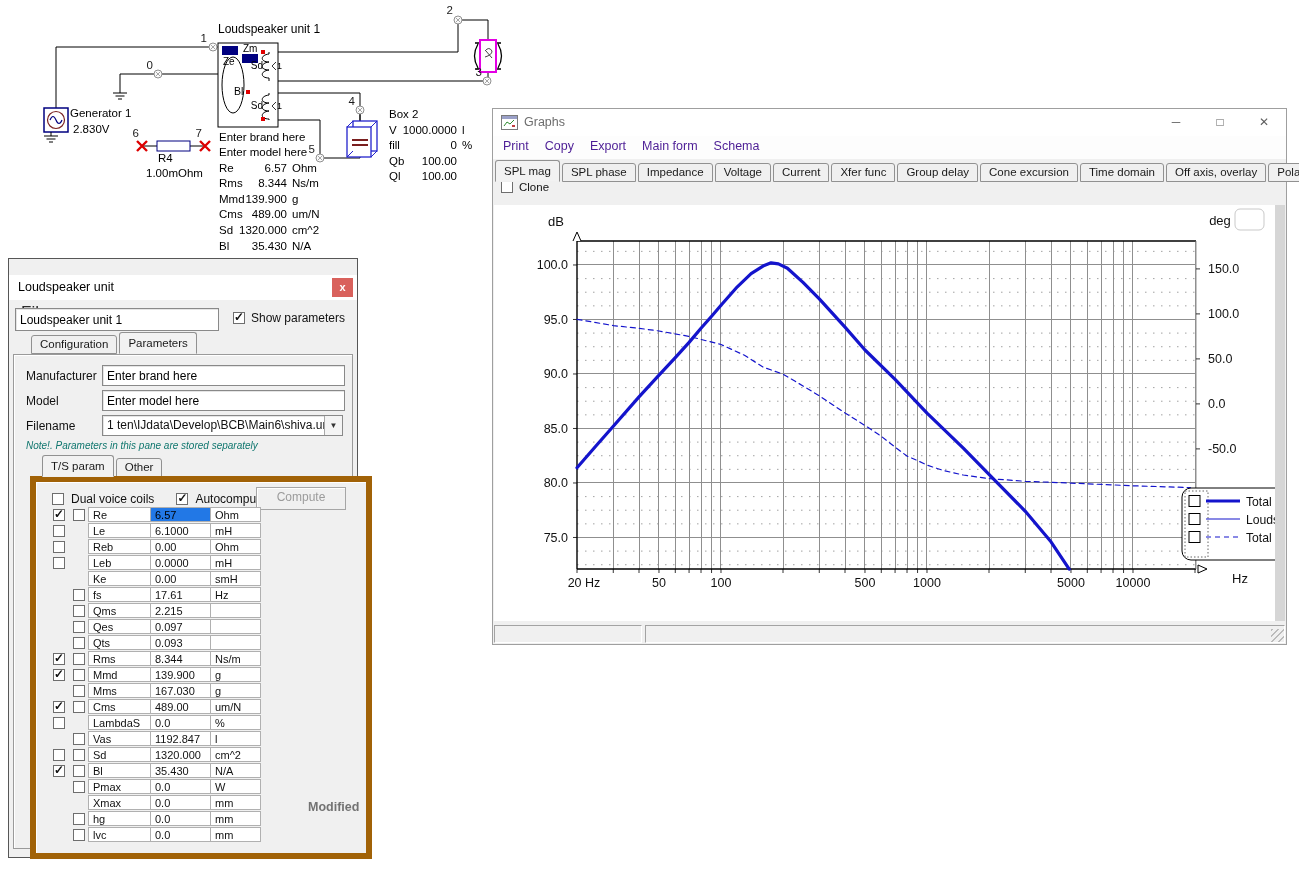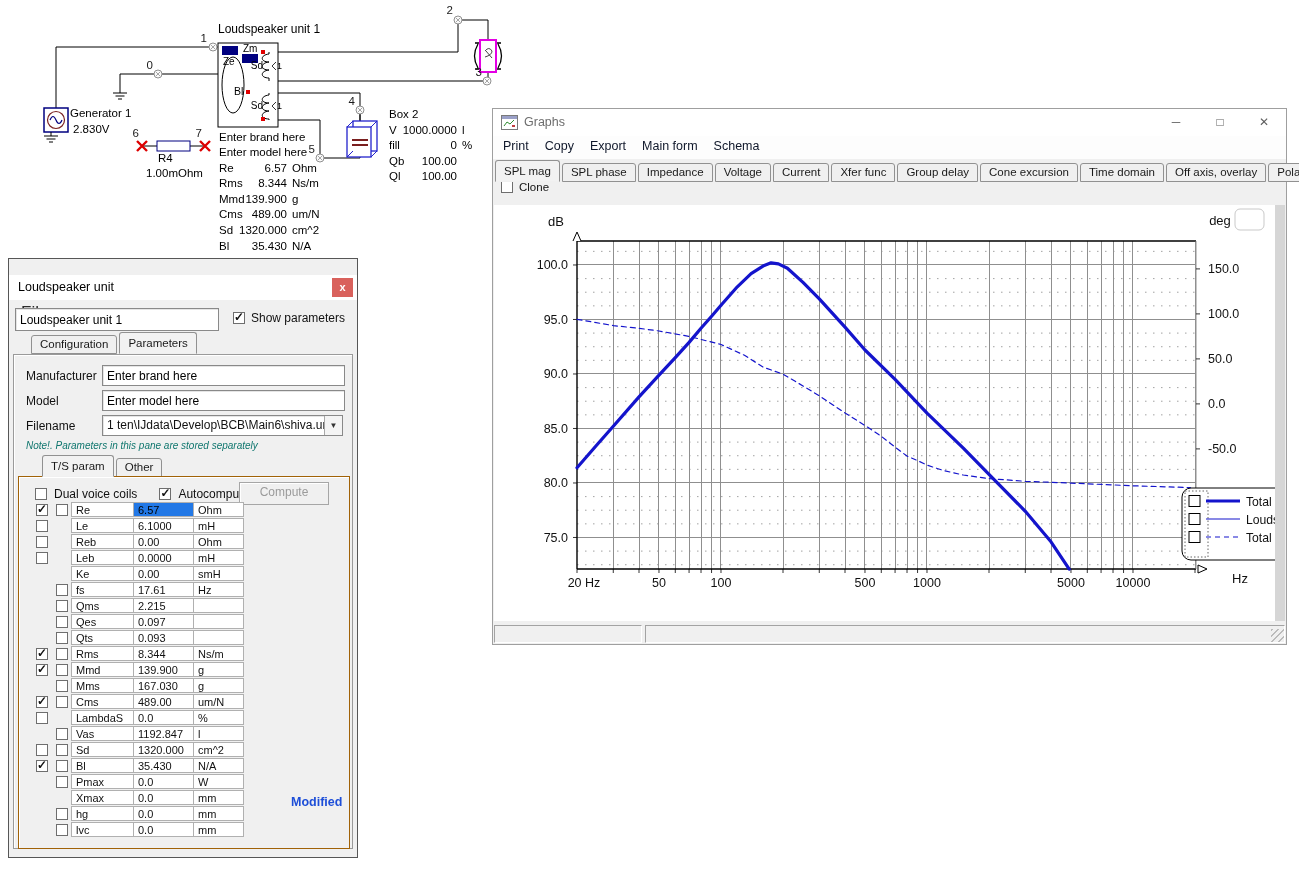--- a/index.html
+++ b/index.html
@@ -35,46 +35,46 @@
        border:1px solid #9a9a9a;box-shadow:inset 1px 1px 0 #fff;background:#f0f0f0;}
   .fldrow{position:absolute;left:12px;font-size:12px;}
   .fld-input{position:absolute;left:88px;width:233px;height:17px;font-size:12px;padding:1px 4px;
        font-family:"Liberation Sans",sans-serif;box-sizing:content-box;}
   #combo{position:absolute;left:88px;width:241px;height:21px;display:flex;box-sizing:border-box;}
   #combo .txt{flex:1;overflow:hidden;white-space:nowrap;font-size:12px;padding:2px 2px 0 4px;}
   #combo .drop{width:17px;background:#f4f4f4;border-left:1px solid #a9a9a9;text-align:center;
        font-size:8px;line-height:19px;color:#333;}
   #dlg-note{position:absolute;left:12px;top:85px;color:#0f766e;font-size:10px;font-style:italic;}
   #dlg-subtabs{position:absolute;left:12px;top:99px;}
-  #dlg-group{position:absolute;left:4px;top:121px;width:330px;height:371px;
-       border:1px solid #a16207;box-shadow:inset 1px 1px 0 #fff;background:#f0f0f0;}
+  #dlg-group{position:absolute;left:16px;top:121px;width:330px;height:371px;
+       border:6px solid #a16207;box-shadow:inset 1px 1px 0 #fff;background:#f0f0f0;}
   #cbrow{position:absolute;left:16px;top:10px;display:flex;align-items:center;font-size:12px;}
   #compute{position:absolute;left:220px;top:5px;width:88px;height:21px;background:#f0f0f0;
        border:1px solid #a6a6a6;box-shadow:inset 1px 1px 0 #fff;color:#9b9b9b;font-size:12px;
        text-align:center;line-height:19px;}
   .prow{position:absolute;left:0;height:16px;width:100%;}
   .prow .c1{position:absolute;left:17px;top:2px;}
   .prow .c2{position:absolute;left:37px;top:2px;}
   .pcell{position:absolute;top:0;height:15px;background:#fff;border:1px solid #b0b0b0;
        font-size:11px;line-height:14px;padding-left:4px;box-sizing:border-box;}
   .pname{left:52px;width:63px;}
   .pval{left:114px;width:61px;}
   .punit{left:174px;width:51px;}
   .pval.sel{background:#2278e6;color:#000;}
-  #modified{position:absolute;left:272px;top:318px;color:#1d4ed8;font-weight:bold;font-size:12.5px;}
+  #modified{position:absolute;left:272px;top:318px;color:#737373;font-weight:bold;font-size:12.5px;}
   
   #gwin{position:absolute;left:492px;top:108px;width:795px;height:537px;background:#f0f0f0;
        border:1px solid #9f9f9f;box-sizing:border-box;}
   #gwin .titlebar{position:relative;height:27px;background:#fff;}
   #gwin .titlebar .t{position:absolute;left:31px;top:6px;font-size:12.5px;color:#6d6d6d;}
   #gwin .wbtns{position:absolute;right:0;top:0;display:flex;}
   #gwin .wbtn{width:44px;height:27px;text-align:center;line-height:26px;color:#5f5f5f;
        font-size:12px;}
   #gwin .menubar{height:23px;background:#fdfdfd;padding-left:2px;}
-  #gwin .menubar .menuitem{font-size:12.5px;color:#0f172a;}
+  #gwin .menubar .menuitem{font-size:12.5px;color:#4c1d95;}
   #gtabs{padding-left:2px;}
   #clonerow{height:21px;display:flex;gap:6px;padding-left:8px;font-size:11.5px;
        background:#f0f0f0;}
   #chartpanel{position:absolute;left:1px;top:96px;width:783px;height:416px;background:#fff;}
   #rightstrip{position:absolute;right:1px;top:96px;width:10px;height:416px;background:#d6d6d6;}
   #statusbar{position:absolute;left:1px;bottom:1px;right:1px;height:20px;background:#f0f0f0;
        display:flex;gap:3px;padding-top:2px;box-sizing:border-box;}
   .spane{border:1px solid;border-color:#a3a3a3 #fff #fff #a3a3a3;height:16px;}
   #spane1{width:146px;}
   #spane2{flex:1;position:relative;}

